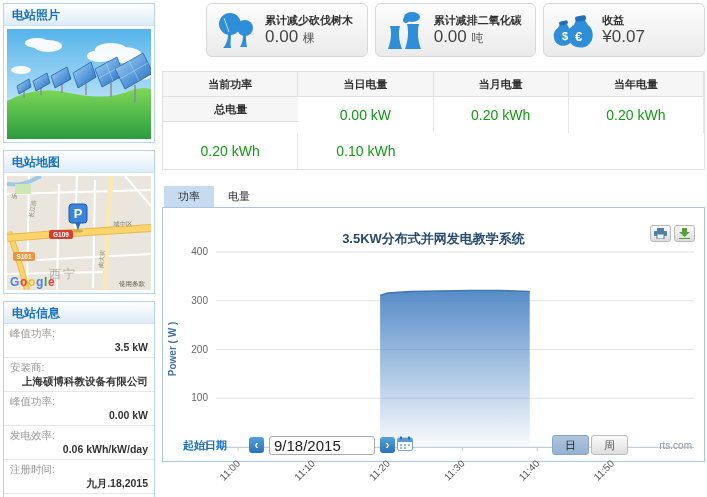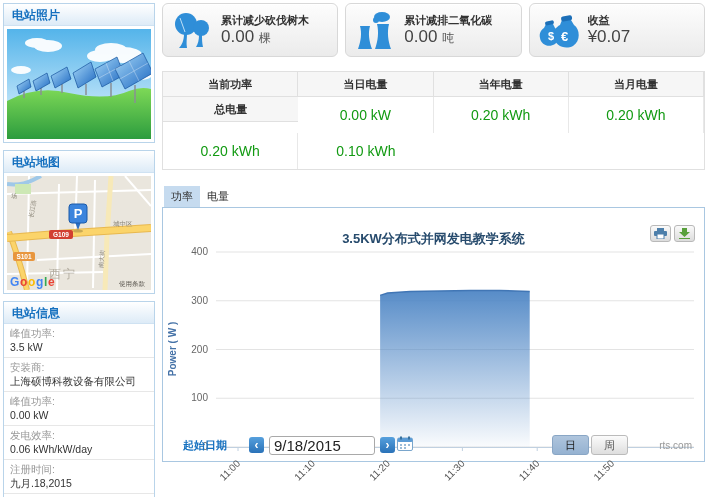--- a/index.html
+++ b/index.html
@@ -11,44 +11,44 @@
   .panel { border:1px solid #b9d4ea; background:#fff; margin-bottom:7px; }
   .panel-h { height:22px; line-height:22px; padding-left:8px; font-size:12px; font-weight:bold; color:#1570bf;
              background:linear-gradient(#ffffff,#ddebf7); border-bottom:1px solid #cfe2f2; }
   .panel-b { padding:3px; }
   .panel-b svg { display:block; }
 
   .info-rows { font-size:10.5px; }
   .info-row { padding:3px 6px 2px; border-bottom:1px solid #e7e7e7; }
   .info-row:last-child { border-bottom:none; }
   .info-label { color:#9a9a9a; line-height:12px; }
-  .info-value { display:block; text-align:left; color:#333; font-weight:normal; line-height:13px; padding:2px 0 1px; }
+  .info-value { display:block; text-align:right; color:#333; font-weight:bold; line-height:13px; padding:2px 0 1px; }
 
   
   .right-col { position:absolute; left:162px; top:3px; width:543px; }
 
-  .cards { display:flex; gap:7px; }
+  .cards { display:flex; gap:7px;margin-left:44px; }
   .card { flex:1; height:54px; border:1px solid #d8d8d8; border-radius:6px;
           background:linear-gradient(#fdfdfd,#ebebeb); box-shadow:inset 0 1px 0 #fff;
           display:flex; align-items:center; }
   .card-icon { width:58px; display:flex; justify-content:center; align-items:center; }
   .card-txt { flex:1; }
   .card-label { font-size:11px; font-weight:bold; color:#333; line-height:14px; }
   .card-value { font-size:17px; color:#444; line-height:20px; }
   .card-value .unit { font-size:12px; color:#555; }
 
   .stats { margin-top:14px; display:grid; grid-template-columns:repeat(4,1fr); border:1px solid #e0e0e0; }
   .stat-h { background:#f6f6f6; border-right:1px solid #e0e0e0; border-bottom:1px solid #e0e0e0;
             height:25px; line-height:25px; text-align:center; font-size:11px; font-weight:bold; color:#333; }
   .stat-v { background:#fff; border-right:1px solid #e8e8e8; height:36px; line-height:36px; text-align:center;
             font-size:14px; color:#129a12; }
   .stat-h:nth-child(5), .stat-v:nth-child(10) { border-right:none;text-align:center; }
 
   .tabs { margin-top:16px; height:21px; display:flex; padding-left:2px; }
-  .tab { padding:0 7px; line-height:21px; font-size:11px; color:#333; cursor:pointer; }
+  .tab { padding:0 14px; line-height:21px; font-size:11px; color:#333; cursor:pointer; }
   .tab.active { background:#c6dbef; }
 
   .chart-box { border:1px solid #a9c7e1; height:255px; position:relative; background:#fff; }
   .chart-title { position:absolute; top:22px; left:0; right:0; text-align:center;
                  font-size:13px; font-weight:bold; color:#274b6d; }
   .chart-toolbar { position:absolute; top:17px; right:9px; display:flex; gap:3px; }
   .tool-btn { width:21px; height:17px; border:1px solid #b9b9b9; border-radius:3px;
               background:linear-gradient(#fafafa,#dcdcdc); display:flex; align-items:center; justify-content:center; cursor:pointer; }
   #chart-svg { position:absolute; top:34px; left:1px; }
 
@@ -268,22 +268,22 @@
         <div class="card-txt">
           <div class="card-label">收益</div>
           <div class="card-value"><span>¥0.07</span> <span class="unit"></span></div>
         </div>
       </div>
     </div>
 
     <div class="stats">
       <div class="stat-h">当前功率</div>
       <div class="stat-h">当日电量</div>
+      <div class="stat-h">当月电量</div>
       <div class="stat-h">当年电量</div>
-      <div class="stat-h">当月电量</div>
       <div class="stat-h">总电量</div>
       <div class="stat-v">0.00 kW</div>
       <div class="stat-v">0.20 kWh</div>
       <div class="stat-v">0.20 kWh</div>
       <div class="stat-v">0.20 kWh</div>
       <div class="stat-v">0.10 kWh</div>
     </div>
 
     <div class="tabs">
       <div class="tab active">功率</div>

